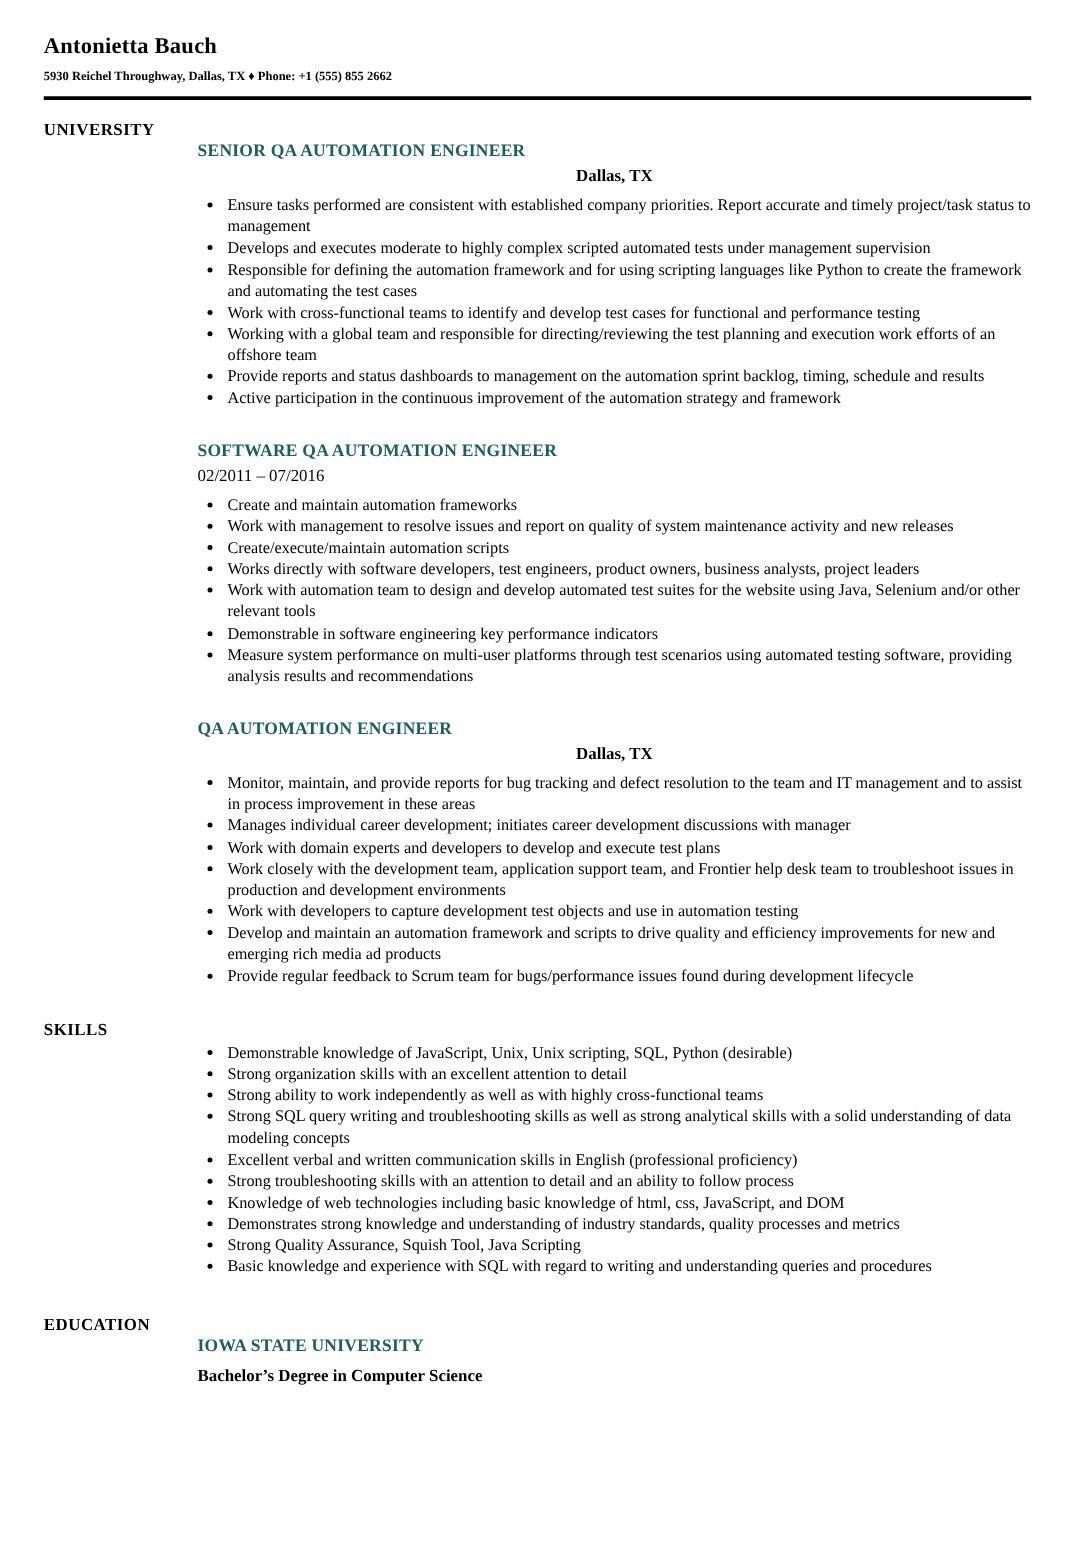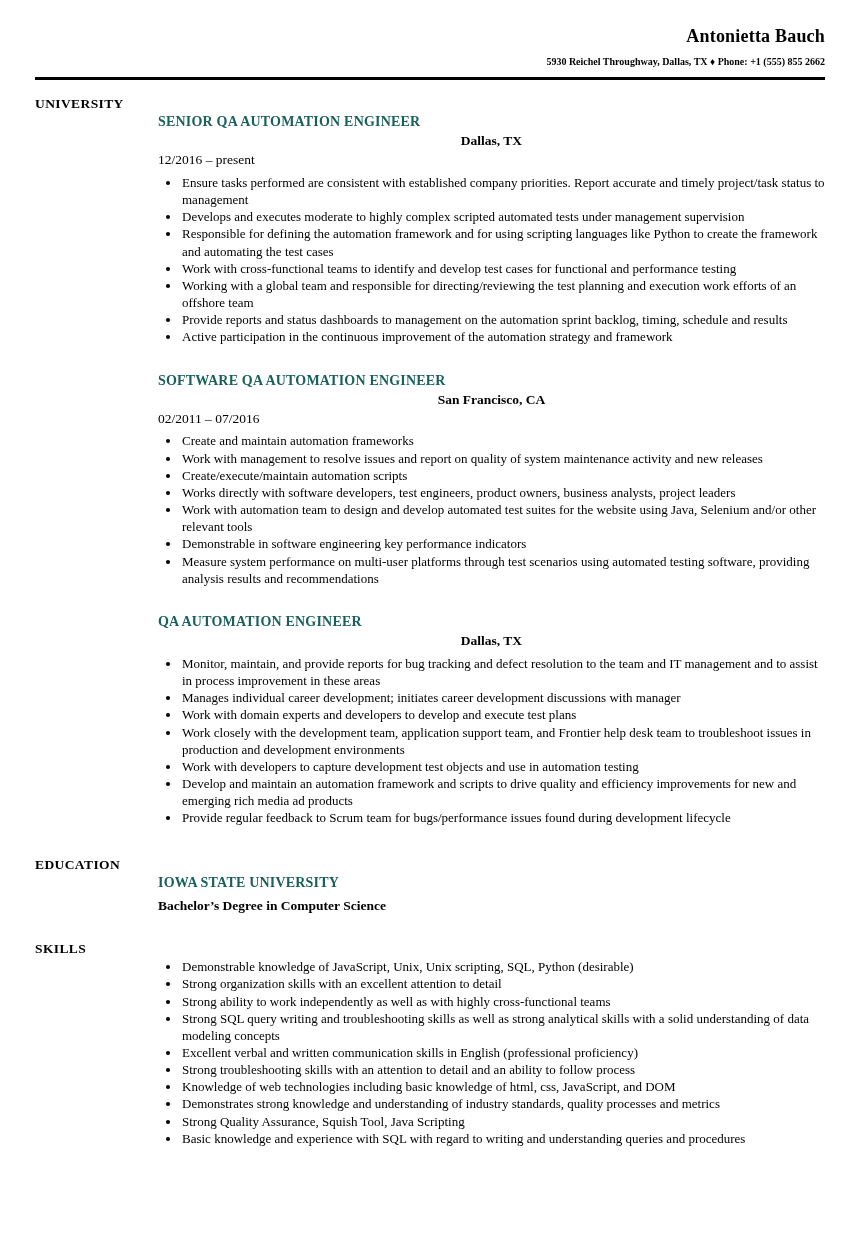--- a/index.html
+++ b/index.html
@@ -10,21 +10,21 @@
     font-family: "Liberation Serif", serif;
     color: var(--text, #000000);
     overflow: hidden;
   }
   .page {
     width: 860px;
     height: 1240px;
     background: var(--page-bg, #ffffff);
     padding: 26px 35px 0 35px;
   }
-  .header { text-align: right; }
+  .header { text-align: left; }
   .name {
     font-size: 18px;
     font-weight: bold;
     letter-spacing: 0.2px;
   }
   .contact {
     font-size: 10px;
     font-weight: bold;
     margin-top: 9px;
   }
@@ -105,35 +105,33 @@
     <div class="rule"></div>
   </header>
 
   <section class="section experience">
     <div class="section-label">UNIVERSITY</div>
     <div class="section-content">
 
       <article class="job">
         <h3 class="job-title">SENIOR QA AUTOMATION ENGINEER</h3>
         <div class="job-location">Dallas, TX</div>
-        <div class="job-dates">12/2016 – present</div>
         <ul class="bullets">
           <li>Ensure tasks performed are consistent with established company priorities. Report accurate and timely project/task status to management</li>
           <li>Develops and executes moderate to highly complex scripted automated tests under management supervision</li>
           <li>Responsible for defining the automation framework and for using scripting languages like Python to create the framework and automating the test cases</li>
           <li>Work with cross-functional teams to identify and develop test cases for functional and performance testing</li>
           <li>Working with a global team and responsible for directing/reviewing the test planning and execution work efforts of an offshore team</li>
           <li>Provide reports and status dashboards to management on the automation sprint backlog, timing, schedule and results</li>
           <li>Active participation in the continuous improvement of the automation strategy and framework</li>
         </ul>
       </article>
 
       <article class="job">
         <h3 class="job-title">SOFTWARE QA AUTOMATION ENGINEER</h3>
-        <div class="job-location">San Francisco, CA</div>
         <div class="job-dates">02/2011 – 07/2016</div>
         <ul class="bullets">
           <li>Create and maintain automation frameworks</li>
           <li>Work with management to resolve issues and report on quality of system maintenance activity and new releases</li>
           <li>Create/execute/maintain automation scripts</li>
           <li>Works directly with software developers, test engineers, product owners, business analysts, project leaders</li>
           <li>Work with automation team to design and develop automated test suites for the website using Java, Selenium and/or other relevant tools</li>
           <li>Demonstrable in software engineering key performance indicators</li>
           <li>Measure system performance on multi-user platforms through test scenarios using automated testing software, providing analysis results and recommendations</li>
         </ul>
@@ -149,39 +147,39 @@
           <li>Work closely with the development team, application support team, and Frontier help desk team to troubleshoot issues in production and development environments</li>
           <li>Work with developers to capture development test objects and use in automation testing</li>
           <li>Develop and maintain an automation framework and scripts to drive quality and efficiency improvements for new and emerging rich media ad products</li>
           <li>Provide regular feedback to Scrum team for bugs/performance issues found during development lifecycle</li>
         </ul>
       </article>
 
     </div>
   </section>
 
-  <section class="section education">
-    <div class="section-label">EDUCATION</div>
-    <div class="section-content">
-      <div class="edu-school">IOWA STATE UNIVERSITY</div>
-      <div class="edu-degree">Bachelor’s Degree in Computer Science</div>
-    </div>
-  </section>
-
   <section class="section skills">
     <div class="section-label">SKILLS</div>
     <div class="section-content">
       <ul class="bullets">
         <li>Demonstrable knowledge of JavaScript, Unix, Unix scripting, SQL, Python (desirable)</li>
         <li>Strong organization skills with an excellent attention to detail</li>
         <li>Strong ability to work independently as well as with highly cross-functional teams</li>
         <li>Strong SQL query writing and troubleshooting skills as well as strong analytical skills with a solid understanding of data modeling concepts</li>
         <li>Excellent verbal and written communication skills in English (professional proficiency)</li>
         <li>Strong troubleshooting skills with an attention to detail and an ability to follow process</li>
         <li>Knowledge of web technologies including basic knowledge of html, css, JavaScript, and DOM</li>
         <li>Demonstrates strong knowledge and understanding of industry standards, quality processes and metrics</li>
         <li>Strong Quality Assurance, Squish Tool, Java Scripting</li>
         <li>Basic knowledge and experience with SQL with regard to writing and understanding queries and procedures</li>
       </ul>
     </div>
   </section>
 
+  <section class="section education">
+    <div class="section-label">EDUCATION</div>
+    <div class="section-content">
+      <div class="edu-school">IOWA STATE UNIVERSITY</div>
+      <div class="edu-degree">Bachelor’s Degree in Computer Science</div>
+    </div>
+  </section>
+
 </div>
 
 </body></html>

